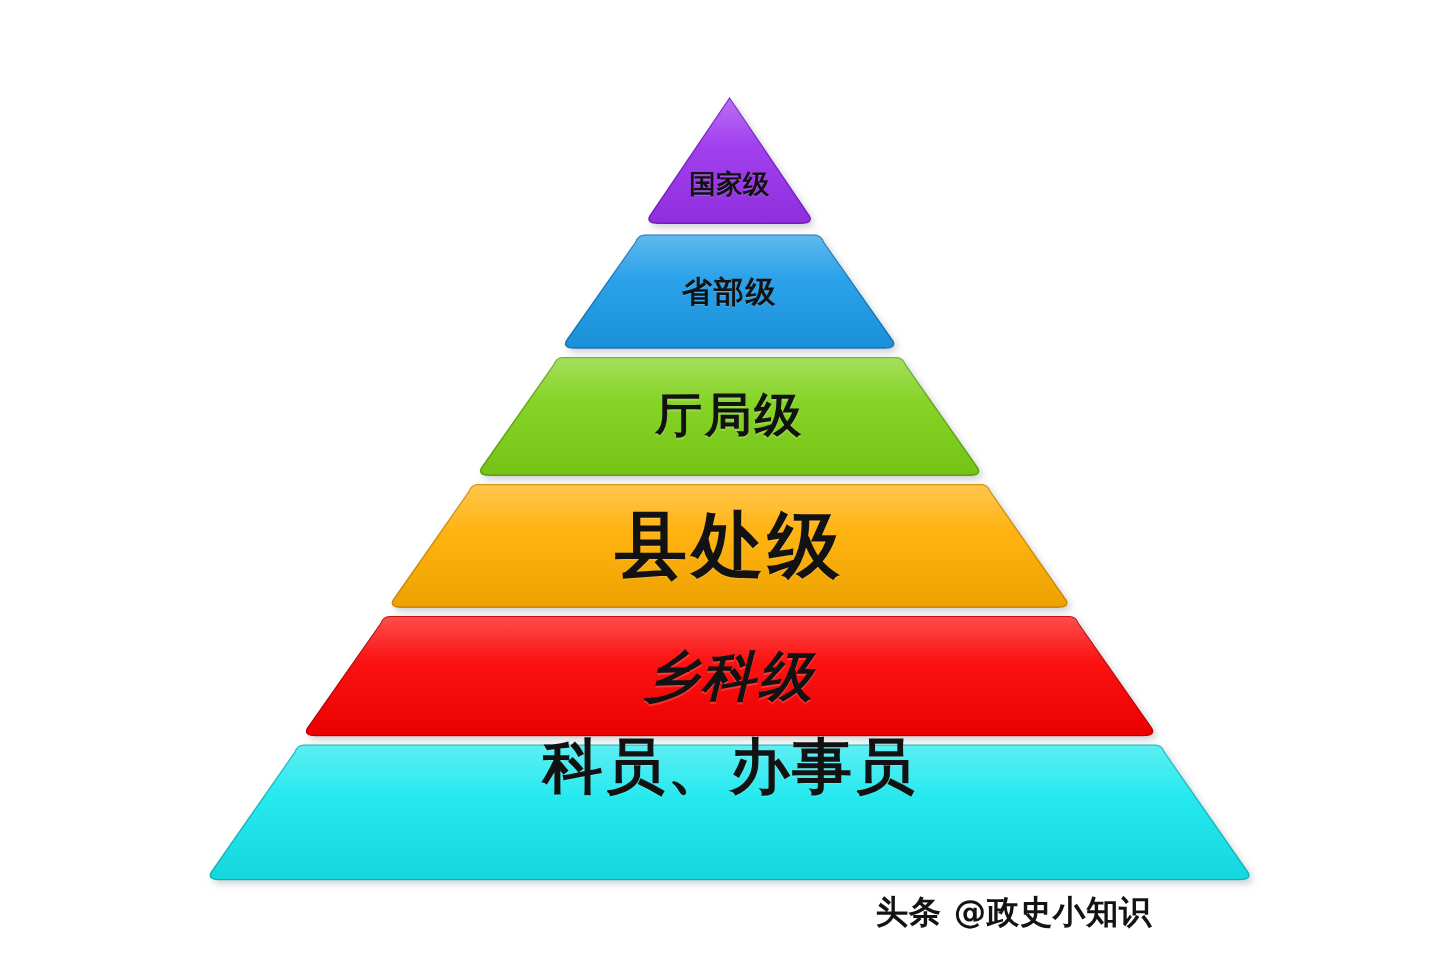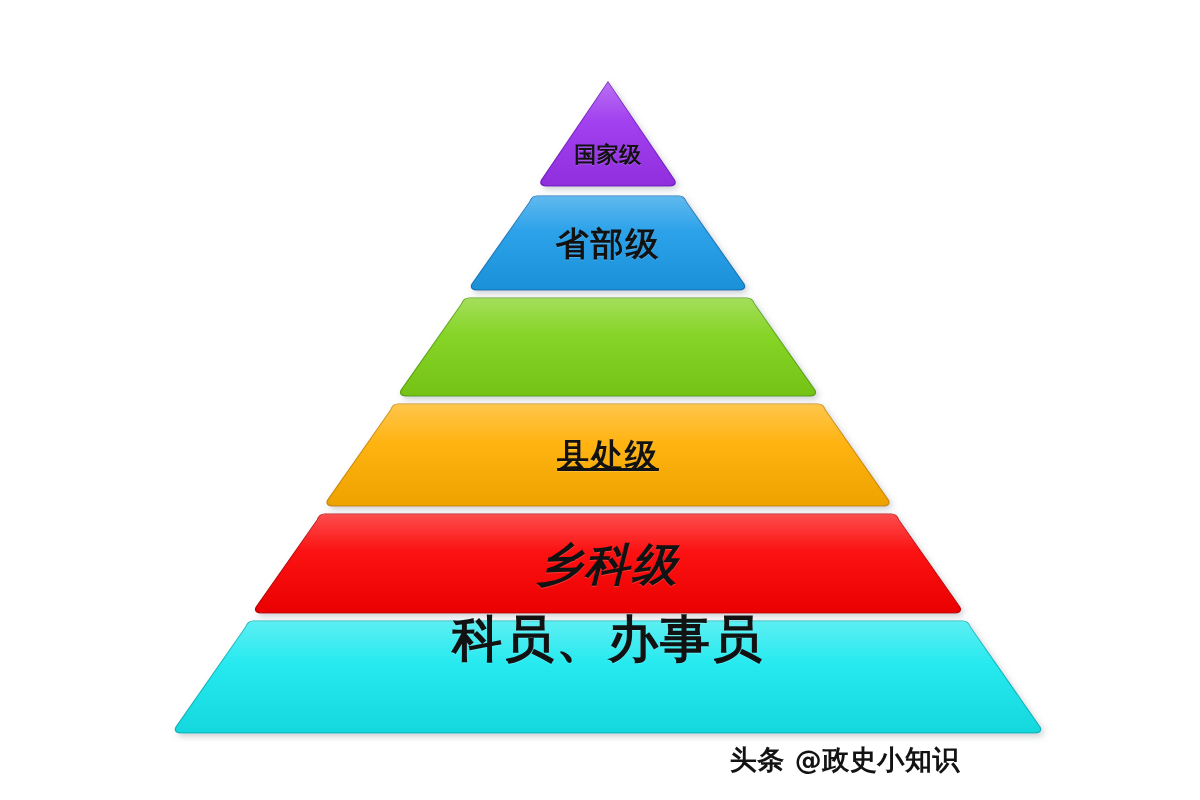--- a/index.html
+++ b/index.html
@@ -41,23 +41,23 @@
     color: #121212;
     font-weight: 700;
     white-space: nowrap;
     letter-spacing: 0.06em;
     line-height: 1;
     transform: translate(-50%, -50%);
     text-shadow: 0 1px 0 rgba(255,255,255,0.18);
   }
 
   .tier-label.tier-national   { font-size: 22px; letter-spacing: 0.02em; }
-  .tier-label.tier-provincial { font-size: 33px; }
+  .tier-label.tier-provincial { font-size: 25px; }
   .tier-label.tier-bureau     { font-size: 39px; }
-  .tier-label.tier-county     { font-size: 32px; text-decoration: underline; }
+  .tier-label.tier-county     { font-size: 60px; }
   .tier-label.tier-township   { font-size: 45px; font-style: italic; font-weight: 700; }
   .tier-label.tier-clerk      { font-size: 50px; letter-spacing: 0.04em; }
 
   #watermark {
     position: absolute;
     right: 24px;
     bottom: 22px;
     font-size: 27px;
     font-weight: 700;
     color: #000000;
@@ -194,19 +194,20 @@
                L 182.6 733
                Q 173 733 176 727
                L 245.73870967741934 627
                Q 247.83870967741933 621 253.23870967741934 621
                Z" fill="url(#sheen)"></path>
       </g>
   </svg>
 
   <div class="tier-label tier-national" style="left: 608px; top: 154.8px; color: rgb(18, 18, 18);">国家级</div>
   <div class="tier-label tier-provincial" style="left: 608px; top: 243px; color: rgb(18, 18, 18);">省部级</div>
+  <div class="tier-label tier-bureau" style="left: 608px; top: 347px; color: rgb(18, 18, 18);">厅局级</div>
   <div class="tier-label tier-county" style="left: 608px; top: 455px; color: rgb(18, 18, 18);">县处级</div>
   <div class="tier-label tier-township" style="left: 608px; top: 563.5px; color: rgb(18, 18, 18); text-align: right;">乡科级</div>
   <div class="tier-label tier-clerk" style="left: 608px; top: 639px; color: rgb(18, 18, 18);">科员、办事员</div>
 
   <div id="watermark">头条 @政史小知识</div>
 
 </div>
 
 </body></html>

